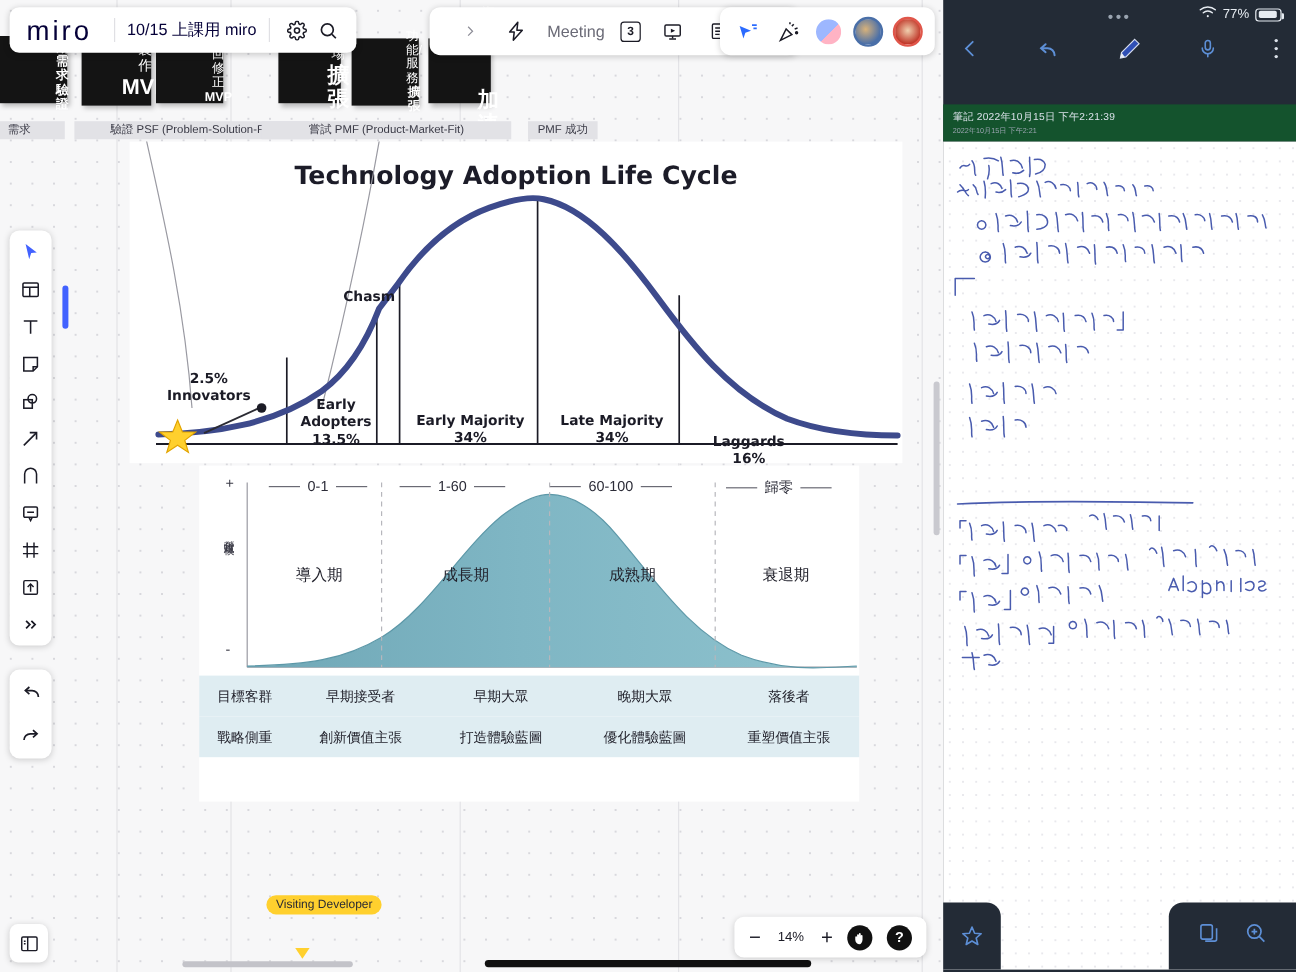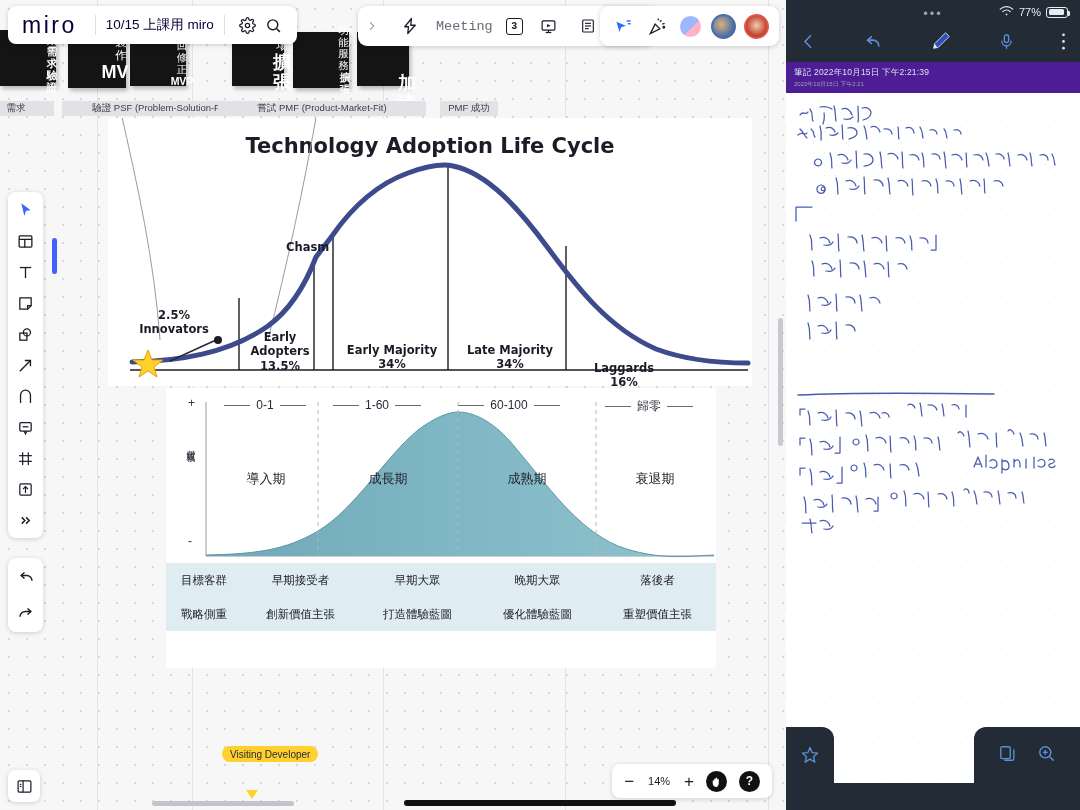--- a/index.html
+++ b/index.html
@@ -33,23 +33,22 @@
   #miro-logo { font-size: 23px; letter-spacing: 2.5px; color: #050038; font-weight: 400; padding: 0 8px 0 4px;}
   .vdiv { width: 1px; height: 20px; background: #e0e0e4; margin: 0 10px; }
   #board-title { font-size: 13.5px; color: #050038; white-space: nowrap; }
   .tb-icon { width: 26px; height: 26px; display: flex; align-items: center; justify-content: center; cursor: pointer; }
 
   
   #meeting-bar {
     position: absolute; left: 358px; top: 6px; height: 40px;
     background: #fff; border-radius: 9px;
     box-shadow: 0 1px 5px rgba(0,0,0,.18);
-    display: flex; align-items: center; gap: 13px; padding: 0 14px 0 0;
+    display: flex; align-items: center; gap: 13px; padding: 0 14px 0 20px;
     z-index: 40;
-    font-family: Liberation Mono, monospace;
   }
   #meeting-label { font-size: 13.5px; color: #6b6b77; }
   .badge-sq {
     width: 17px; height: 17px; border: 1.6px solid #1a1a24; border-radius: 3px;
     font-size: 10px; display:flex; align-items:center; justify-content:center; color:#1a1a24; font-weight:600;
   }
   #collab-bar {
     position: absolute; left: 600px; top: 6px; height: 40px;
     background: #fff; border-radius: 9px;
     box-shadow: 0 1px 5px rgba(0,0,0,.18);
@@ -164,21 +163,21 @@
   #battery-pct { font-size: 11px; color:#e6ebf1; }
   .batt { width: 22px; height: 11px; border: 1.2px solid #e6ebf1; border-radius: 3px; position: relative; }
   .batt::after{content:"";position:absolute;right:-3px;top:3px;width:2px;height:5px;background:#e6ebf1;border-radius:0 1px 1px 0;}
   .batt i { position:absolute; left:1.5px; top:1.5px; bottom:1.5px; width: 15px; background:#e6ebf1; border-radius:1.5px; display:block;}
 
   #notes-toolbar { height: 38px; display:flex; align-items:center; padding: 0 14px; }
   #notes-toolbar .spacer { flex: 1; }
   .nic { cursor:pointer; }
 
   #note-head {
-    background: #4c1d95; padding: 5px 8px 4px 8px;
+    background: #14532d; padding: 5px 8px 4px 8px; margin-top: 25px;
   }
   #note-title { font-size: 8.5px; color: #dbe2ea; letter-spacing:.2px;}
   #note-sub { font-size: 6px; color: #9aa4b0; margin-top:1px;}
   #note-canvas {
     position: relative; height: 690px; background: #ffffff;
     background-image: radial-gradient(circle, #e8e8ec 0.9px, transparent 1px);
     background-size: 11px 11px;
   }
   #hand-svg { position:absolute; left:0; top:0; }
 

